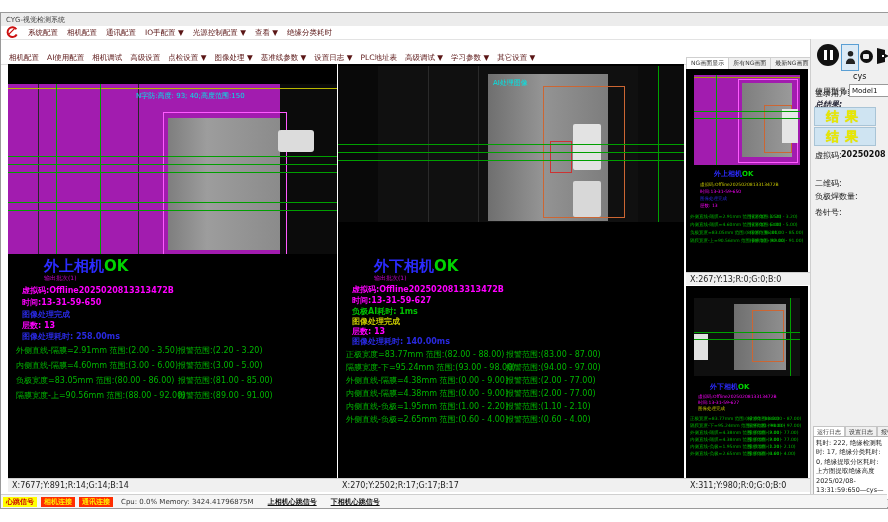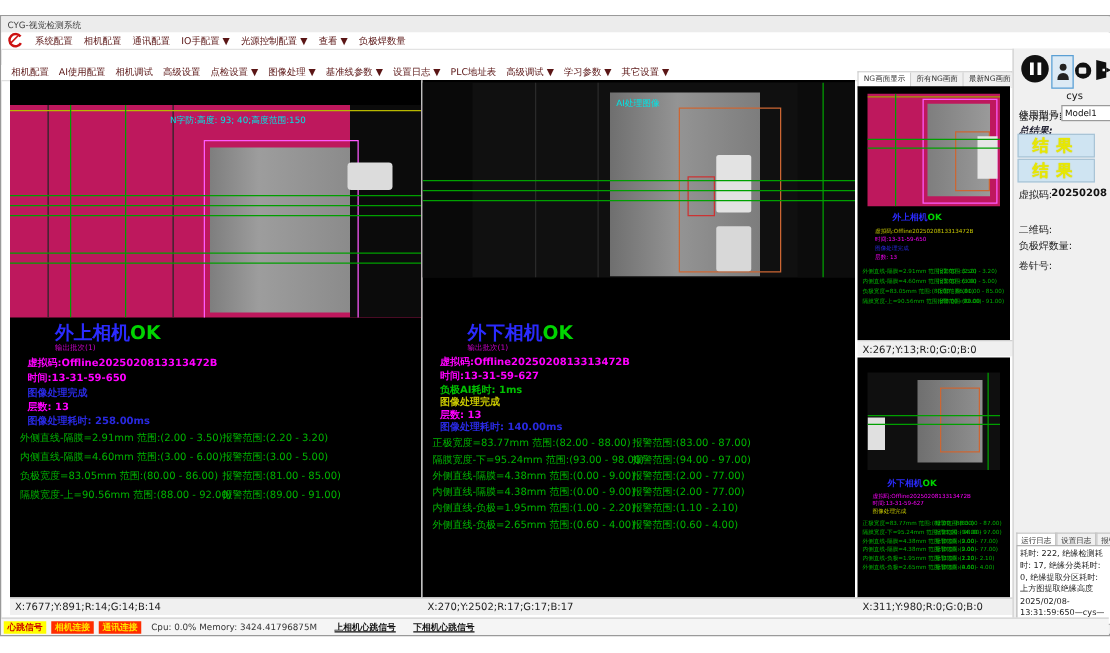--- a/index.html
+++ b/index.html
@@ -8,21 +8,21 @@
   .winborder{position:absolute;left:0;top:12px;width:886px;height:495px;border:1px solid #9a9a9a;pointer-events:none;}
   .titlebar{position:absolute;left:1px;top:13px;width:884px;height:13px;background:#ececec;display:flex;align-items:center;padding-left:5px;font-size:7px;color:#444;}
   .menubar{position:absolute;left:1px;top:26px;width:884px;height:13px;background:#fff;display:flex;align-items:center;gap:9px;padding-left:5px;border-bottom:1px solid #e3e3e3;}
   .menubar .mi{font-size:7.5px;color:#5a1515;white-space:nowrap;cursor:default;}
   .tabbar{position:absolute;left:1px;top:39px;width:884px;height:13px;background:#f0f0f0;border-bottom:1px solid #d8d8d8;}
   .tab{position:absolute;left:3px;top:1px;height:12px;padding:0 7px;background:#fff;border:1px solid #c8c8c8;border-bottom:none;font-size:7.5px;color:#333;display:flex;align-items:center;}
   .toolbar{position:absolute;left:1px;top:52px;width:884px;height:12px;background:#fff;display:flex;align-items:center;gap:8px;padding-left:8px;border-bottom:1px solid #e0e0e0;}
   .toolbar .ti{font-size:7.5px;color:#5a1515;white-space:nowrap;cursor:default;}
   .panel{position:absolute;background:#000;overflow:hidden;}
   .statusline{position:absolute;background:#f0f0f0;border-top:1px solid #cfcfcf;font-size:8px;color:#222;display:flex;align-items:center;padding-left:4px;}
-  .scene{position:absolute;background:#be185d;overflow:hidden;}
+  .scene{position:absolute;background:#a21caf;overflow:hidden;}
   .hline{position:absolute;left:0;right:0;height:1px;background:#00a000;}
   .vline{position:absolute;top:0;bottom:0;width:1px;background:#00a000;}
   .t-title{font-size:15px;font-weight:bold;color:#2b2bff;white-space:nowrap;}
   .t-ok{font-size:15px;font-weight:bold;color:#00d400;}
   .t-mag{font-size:8px;font-weight:bold;color:#ff00ff;white-space:nowrap;}
   .t-blue{font-size:8px;font-weight:bold;color:#2929e0;white-space:nowrap;}
   .t-yel{font-size:8px;font-weight:bold;color:#c8c800;white-space:nowrap;}
   .t-grn{font-size:8px;font-weight:bold;color:#00c000;white-space:nowrap;}
   .t-sub{font-size:6px;color:#cc00cc;white-space:nowrap;}
   .mrow{position:absolute;left:0;right:0;height:10px;}
@@ -68,21 +68,21 @@
           <path d="M16 5 A7.5 7.5 0 1 0 16.5 13" stroke="#cc1111" stroke-width="3" fill="none"></path>
           <path d="M3 14 L13 4" stroke="#cc1111" stroke-width="2" fill="none"></path>
         </svg>
     </span>
     <span class="mi">系统配置</span>
     <span class="mi">相机配置</span>
     <span class="mi">通讯配置</span>
     <span class="mi">IO手配置 ▼</span>
     <span class="mi">光源控制配置 ▼</span>
     <span class="mi">查看 ▼</span>
-    <span class="mi">负极焊数量</span>
+    <span class="mi">绝缘分类耗时</span>
   </div>
 
 
   <div class="toolbar">
     <span class="ti">相机配置</span>
     <span class="ti">AI使用配置</span>
     <span class="ti">相机调试</span>
     <span class="ti">高级设置</span>
     <span class="ti">点检设置 ▼</span>
     <span class="ti">图像处理 ▼</span>

